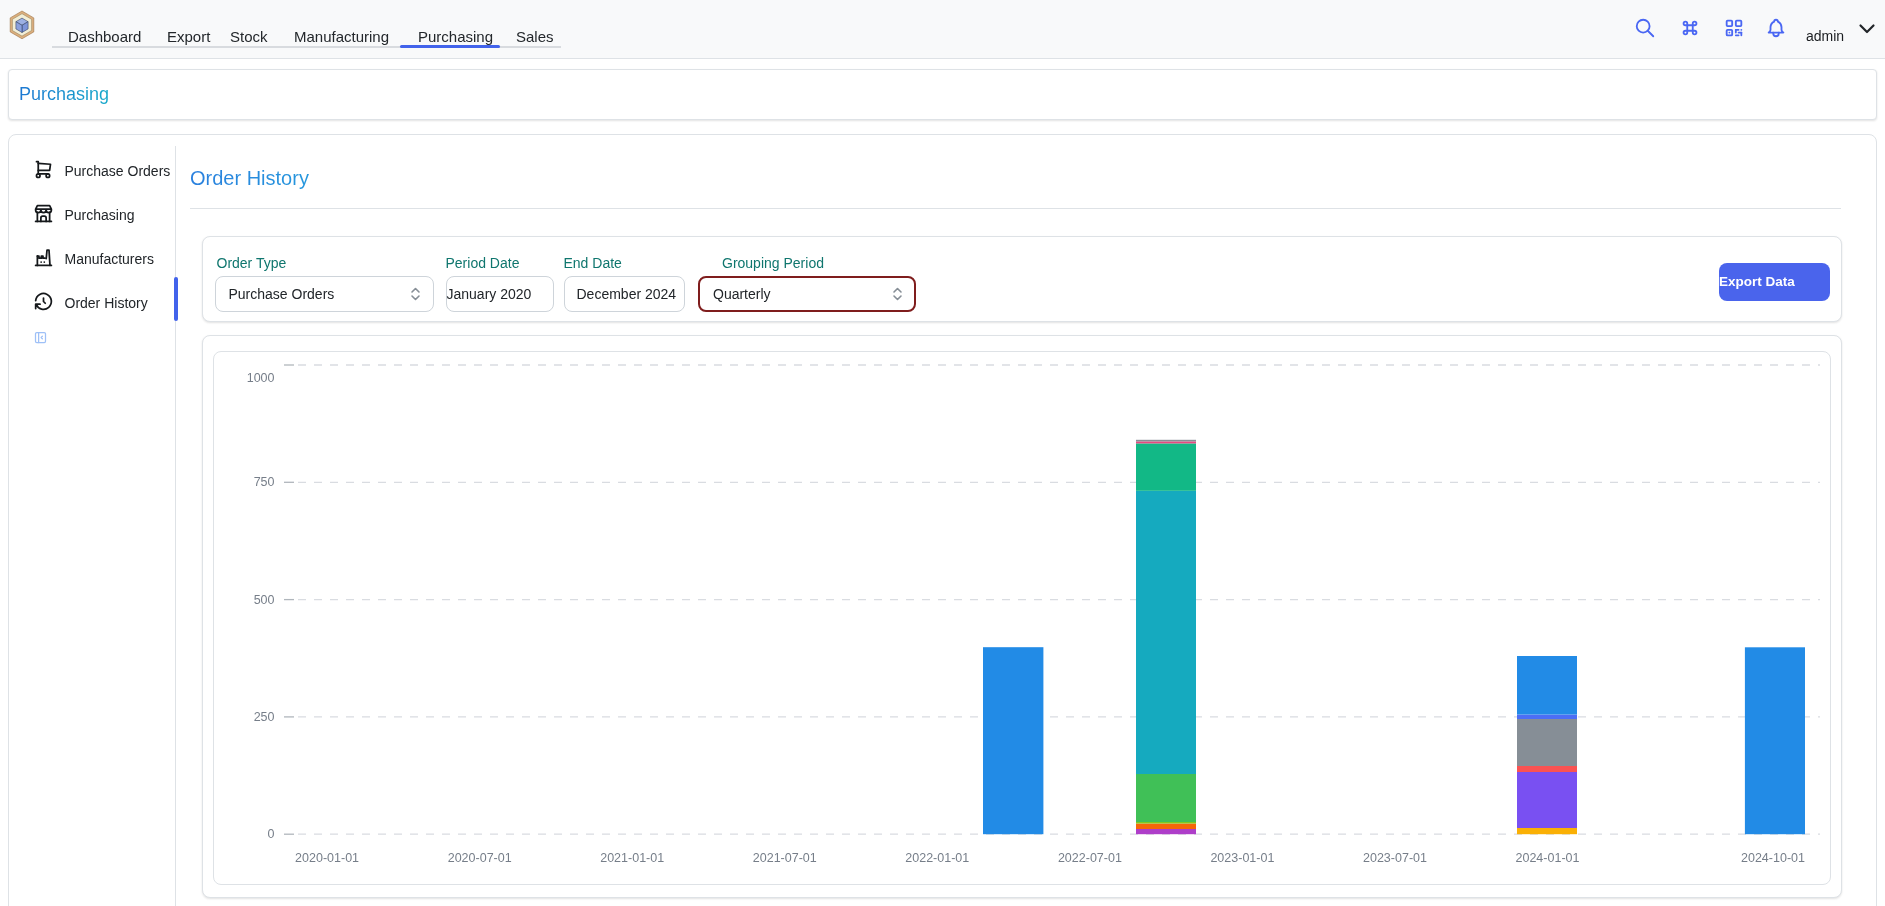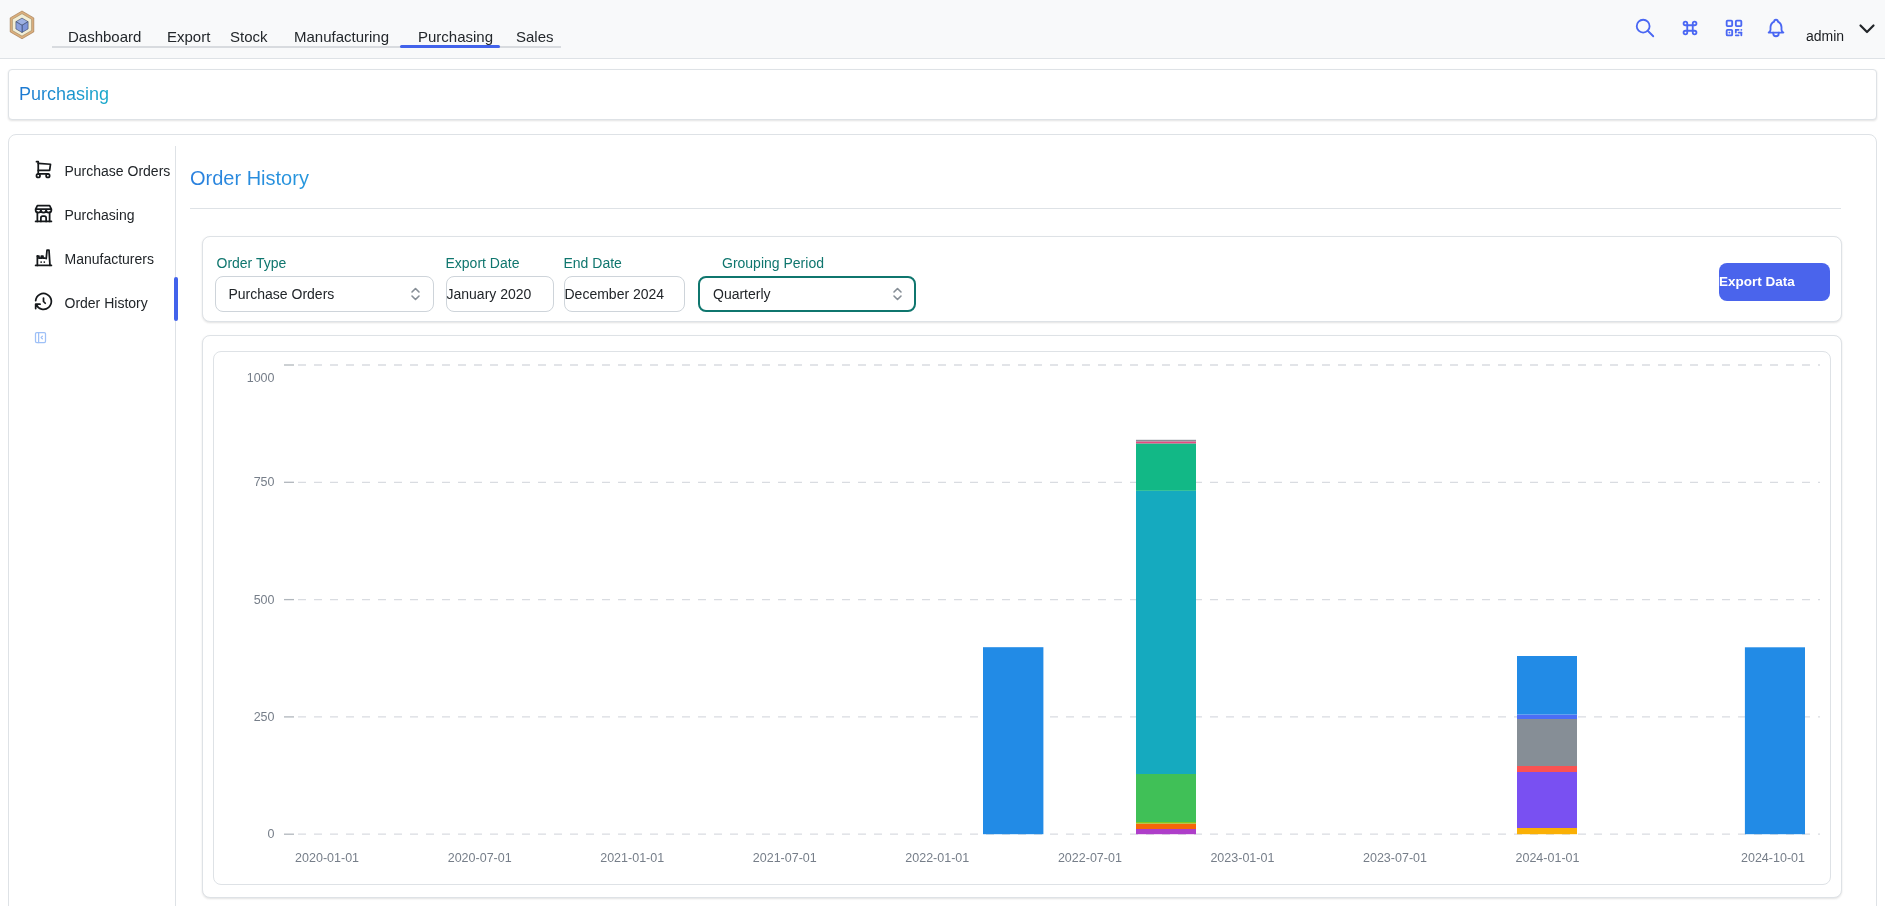--- a/index.html
+++ b/index.html
@@ -119,27 +119,27 @@
 <svg class="abs" style="left:32.5px;top:329.5px" width="15" height="15" viewBox="0 0 24 24" fill="none" stroke="#9ec0f7" stroke-width="2" stroke-linecap="round" stroke-linejoin="round">
     <path d="M6 4h12a2 2 0 0 1 2 2v12a2 2 0 0 1 -2 2h-12a2 2 0 0 1 -2 -2v-12a2 2 0 0 1 2 -2z"></path>
     <path d="M9 4v16"></path>
     <path d="M15 10l-2 2l2 2"></path>
   </svg>
 
 <div class="heading">Order History</div>
 <div class="hr"></div>
 <div class="filters"></div>
 <div class="flabel" style="left:216.5px">Order Type</div>
-<div class="flabel" style="left:445.5px">Export Date</div>
+<div class="flabel" style="left:445.5px">Period Date</div>
 <div class="flabel" style="left:563.5px">End Date</div>
 <div class="flabel" style="left:722px">Grouping Period</div>
 <div class="finput" style="left:214.5px;width:219.5px;padding-left:13px">Purchase Orders</div>
 <div class="finput" style="left:445.5px;width:108px;">January 2020</div>
-<div class="finput" style="left:563.5px;width:121px;">December 2024</div>
-<div class="finput" style="left:698px;width:218px;padding-left:13px;border:2px solid #0f766e;line-height:32px">Quarterly</div>
+<div class="finput" style="left:563.5px;width:121px;padding-left:12px">December 2024</div>
+<div class="finput" style="left:698px;width:218px;padding-left:13px;border:2px solid #7f1d1d;line-height:32px">Quarterly</div>
 <svg class="abs" style="left:409px;top:287px" width="13" height="14" viewBox="0 0 13 14" fill="none" stroke="#868e96" stroke-width="1.6" stroke-linecap="round" stroke-linejoin="round">
     <path d="M3 5l3.5 -3.5l3.5 3.5"></path>
     <path d="M3 9l3.5 3.5l3.5 -3.5"></path>
   </svg>
 <svg class="abs" style="left:891px;top:287px" width="13" height="14" viewBox="0 0 13 14" fill="none" stroke="#868e96" stroke-width="1.6" stroke-linecap="round" stroke-linejoin="round">
     <path d="M3 5l3.5 -3.5l3.5 3.5"></path>
     <path d="M3 9l3.5 3.5l3.5 -3.5"></path>
   </svg>
 <div class="btn">Export Data</div>
 

